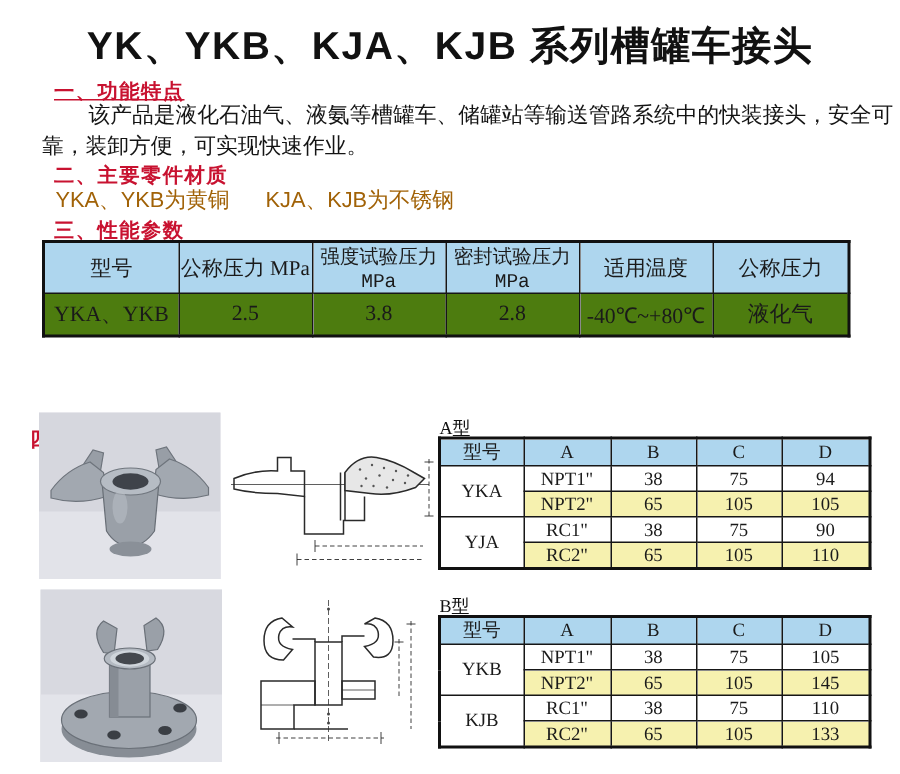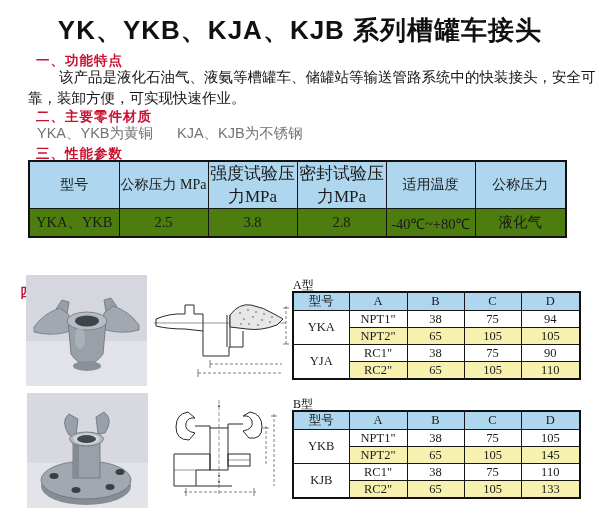--- a/index.html
+++ b/index.html
@@ -9,38 +9,38 @@
     margin:0 auto;
   }
   .abs{position:absolute;}
   .page-title{
     top:13px; left:0; width:600px; text-align:center;
     font-size:26px; font-weight:bold; letter-spacing:1px; color:#111;
   }
   .sec-heading{
     color:#c81230; font-weight:bold; font-size:13.5px; letter-spacing:1px;
   }
-  .h-features{top:52px; left:36px;}
+  .h-features{top:52px; left:36px;text-decoration:underline;}
   .h-materials{top:108px; left:36px;}
   .h-performance{top:145px; left:36px;text-align:center;}
   .h-dimensions{top:252px; left:20px;margin-top:32px;}
   .features-body{
     top:67px; left:4px; width:594px; font-size:14.5px; line-height:21px;
     text-indent:31px; color:#141414;margin-left:24px;
   }
-  .materials-line{top:124px; left:37px; font-size:14.5px; color:#737373;}
+  .materials-line{top:124px; left:37px; font-size:14.5px; color:#a16207;}
   .materials-line .mat2{margin-left:24px;}
 
   table{border-collapse:collapse; table-layout:fixed;}
   td,th{padding:0; text-align:center; vertical-align:middle; border:1px solid #161616;
         font-family:"Liberation Serif", serif; font-weight:normal; overflow:hidden;}
   .perf-table{top:160px; left:28px;}
   .perf-table table{width:537px; border:2px solid #111;}
   .perf-table th{height:27px; background:#aed6ee; font-size:14px;}
-  .perf-table th.small{font-size:17px;}
+  .perf-table th.small{font-size:13px;font-family:Liberation Mono, monospace;}
   .perf-table td{height:27px; font-size:14.5px; background:#4d7c0f;}
   .perf-table tr.yellow td{background:#f6f1af;}
 
   .dim-label{font-family:"Liberation Serif", serif; font-size:12px; color:#111;}
   .lbl-a{top:277px; left:293px;}
   .lbl-b{top:396px; left:293px;}
   .dim-table table{width:287px; border:2px solid #111;}
   .dim-table th{height:17px; background:#aed6ee; font-size:12.5px;}
   .dim-table td{height:16px; font-size:12.5px; background:#ffffff;}
   .dim-table td.model{background:#ffffff;}

